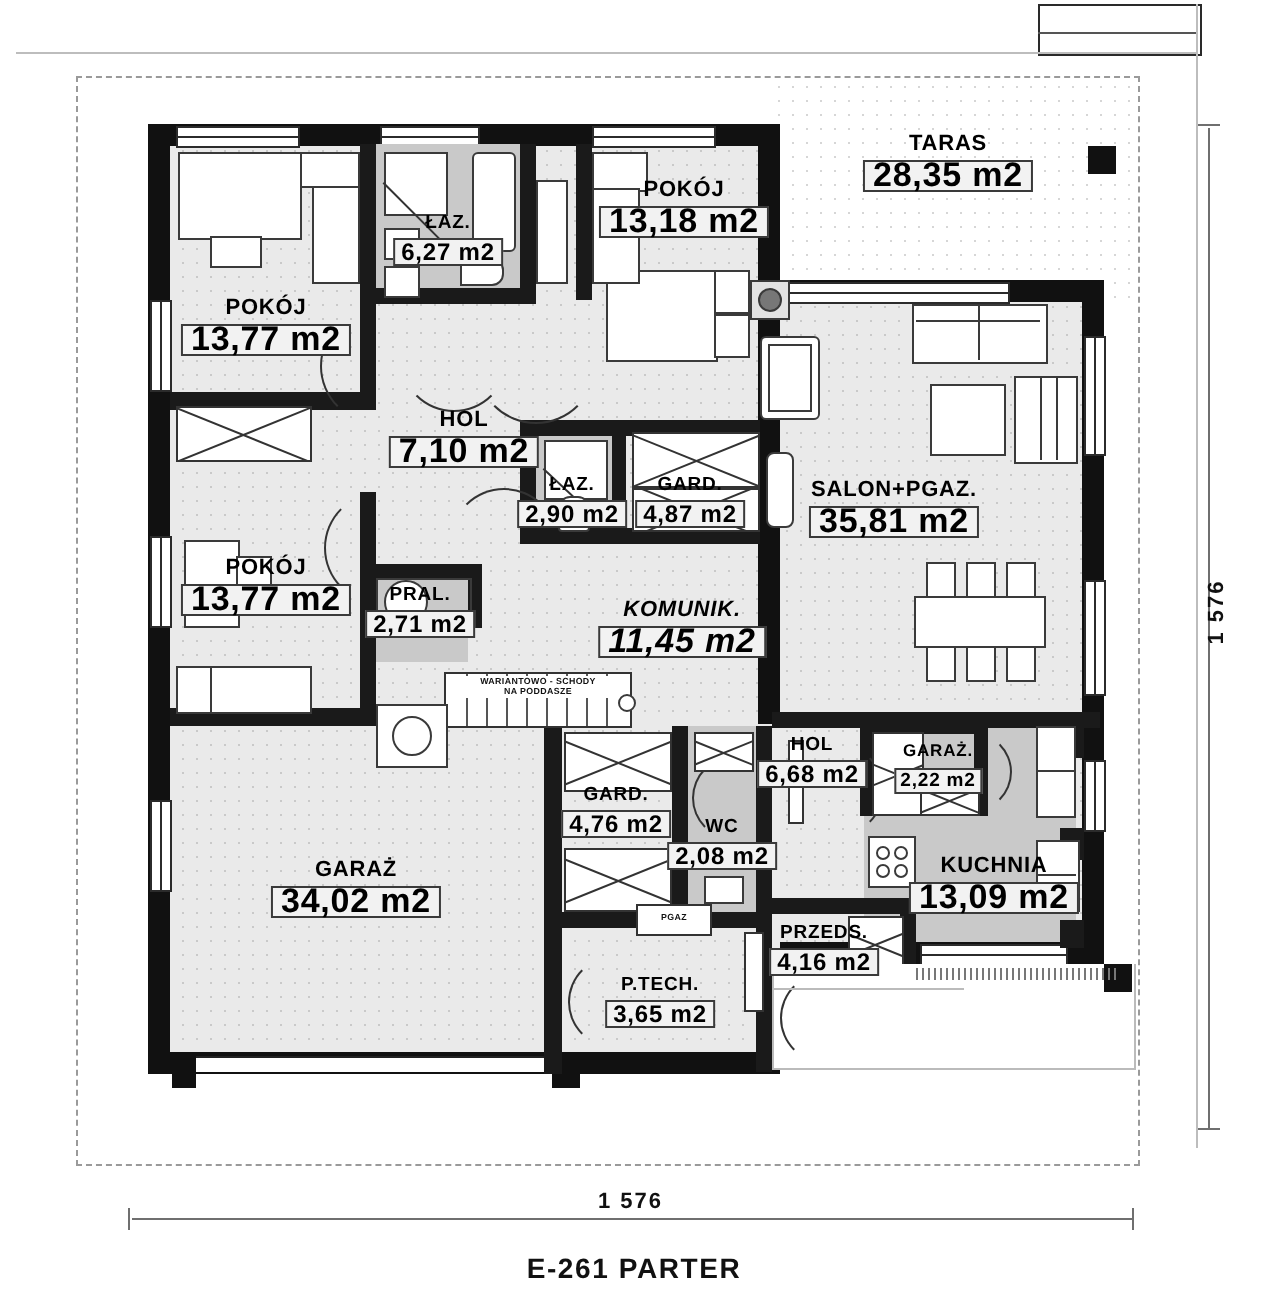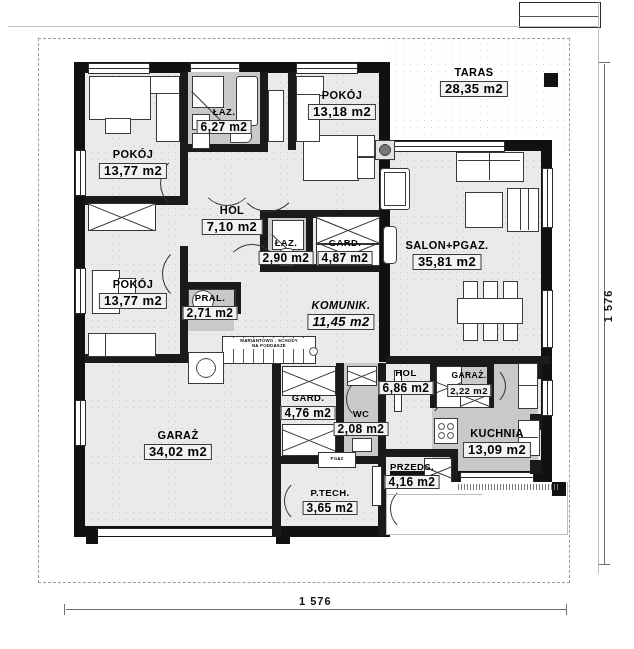--- a/index.html
+++ b/index.html
@@ -37,21 +37,21 @@
     font-weight:bold;
     color:#000;
     letter-spacing:.4px;
     white-space:nowrap;
     transform:translateX(-50%);
     font-family:"Liberation Sans","DejaVu Sans",sans-serif;
   }
   .lbl .nm{display:block;font-size:11px;line-height:13px;}
   .lbl .ar{
     display:inline-block;
-    font-size:13px;line-height:14px;
+    font-size:17px;line-height:14px;
     font-weight:bold;
     border:1px solid #3a3a3a;
     background:#f2f2f2;
     padding:0px 4px;
     margin-top:1px;
   }
   .lbl.sm .nm{font-size:9.5px;line-height:11px;}
   .lbl.sm .ar{font-size:12px;line-height:12px;padding:0 3px;}
   .lbl.xs .nm{font-size:8.5px;line-height:10px;}
   .lbl.xs .ar{font-size:9.5px;line-height:11px;padding:0 2px;}
@@ -419,21 +419,21 @@
     <span class="ar">2,71 m2</span>
   </div>
 
   <div class="lbl" style="left:341px;top:299px;font-style:italic;">
     <span class="nm">KOMUNIK.</span>
     <span class="ar">11,45 m2</span>
   </div>
 
   <div class="lbl sm" style="left:406px;top:367px;">
     <span class="nm">HOL</span>
-    <span class="ar">6,86 m2</span>
+    <span class="ar">6,68 m2</span>
   </div>
 
   <div class="lbl xs" style="left:469px;top:370px;">
     <span class="nm">GARAŻ.</span>
     <span class="ar">2,22 m2</span>
   </div>
 
   <div class="lbl sm" style="left:308px;top:392px;">
     <span class="nm">GARD.</span>
     <span class="ar">4,76 m2</span>
@@ -467,14 +467,15 @@
   <div class="dimline" style="left:66px;top:609px;width:500px;"></div>
   <div class="dimtick" style="left:64px;top:604px;width:1px;height:11px;background:#6f6f6f;"></div>
   <div class="dimtick" style="left:566px;top:604px;width:1px;height:11px;background:#6f6f6f;"></div>
   <div class="dimtxt" style="left:299px;top:595px;">1 576</div>
 
   <div class="dimlinev" style="left:604px;top:64px;height:500px;"></div>
   <div class="dimtick" style="left:599px;top:62px;width:11px;height:1px;background:#6f6f6f;"></div>
   <div class="dimtick" style="left:599px;top:564px;width:11px;height:1px;background:#6f6f6f;"></div>
   <div class="dimtxt vert" style="left:592px;top:300px;">1 576</div>
 
+  <div id="title" style="top:626px;">E-261 PARTER</div>
 
 </div>
 
 </body></html>

